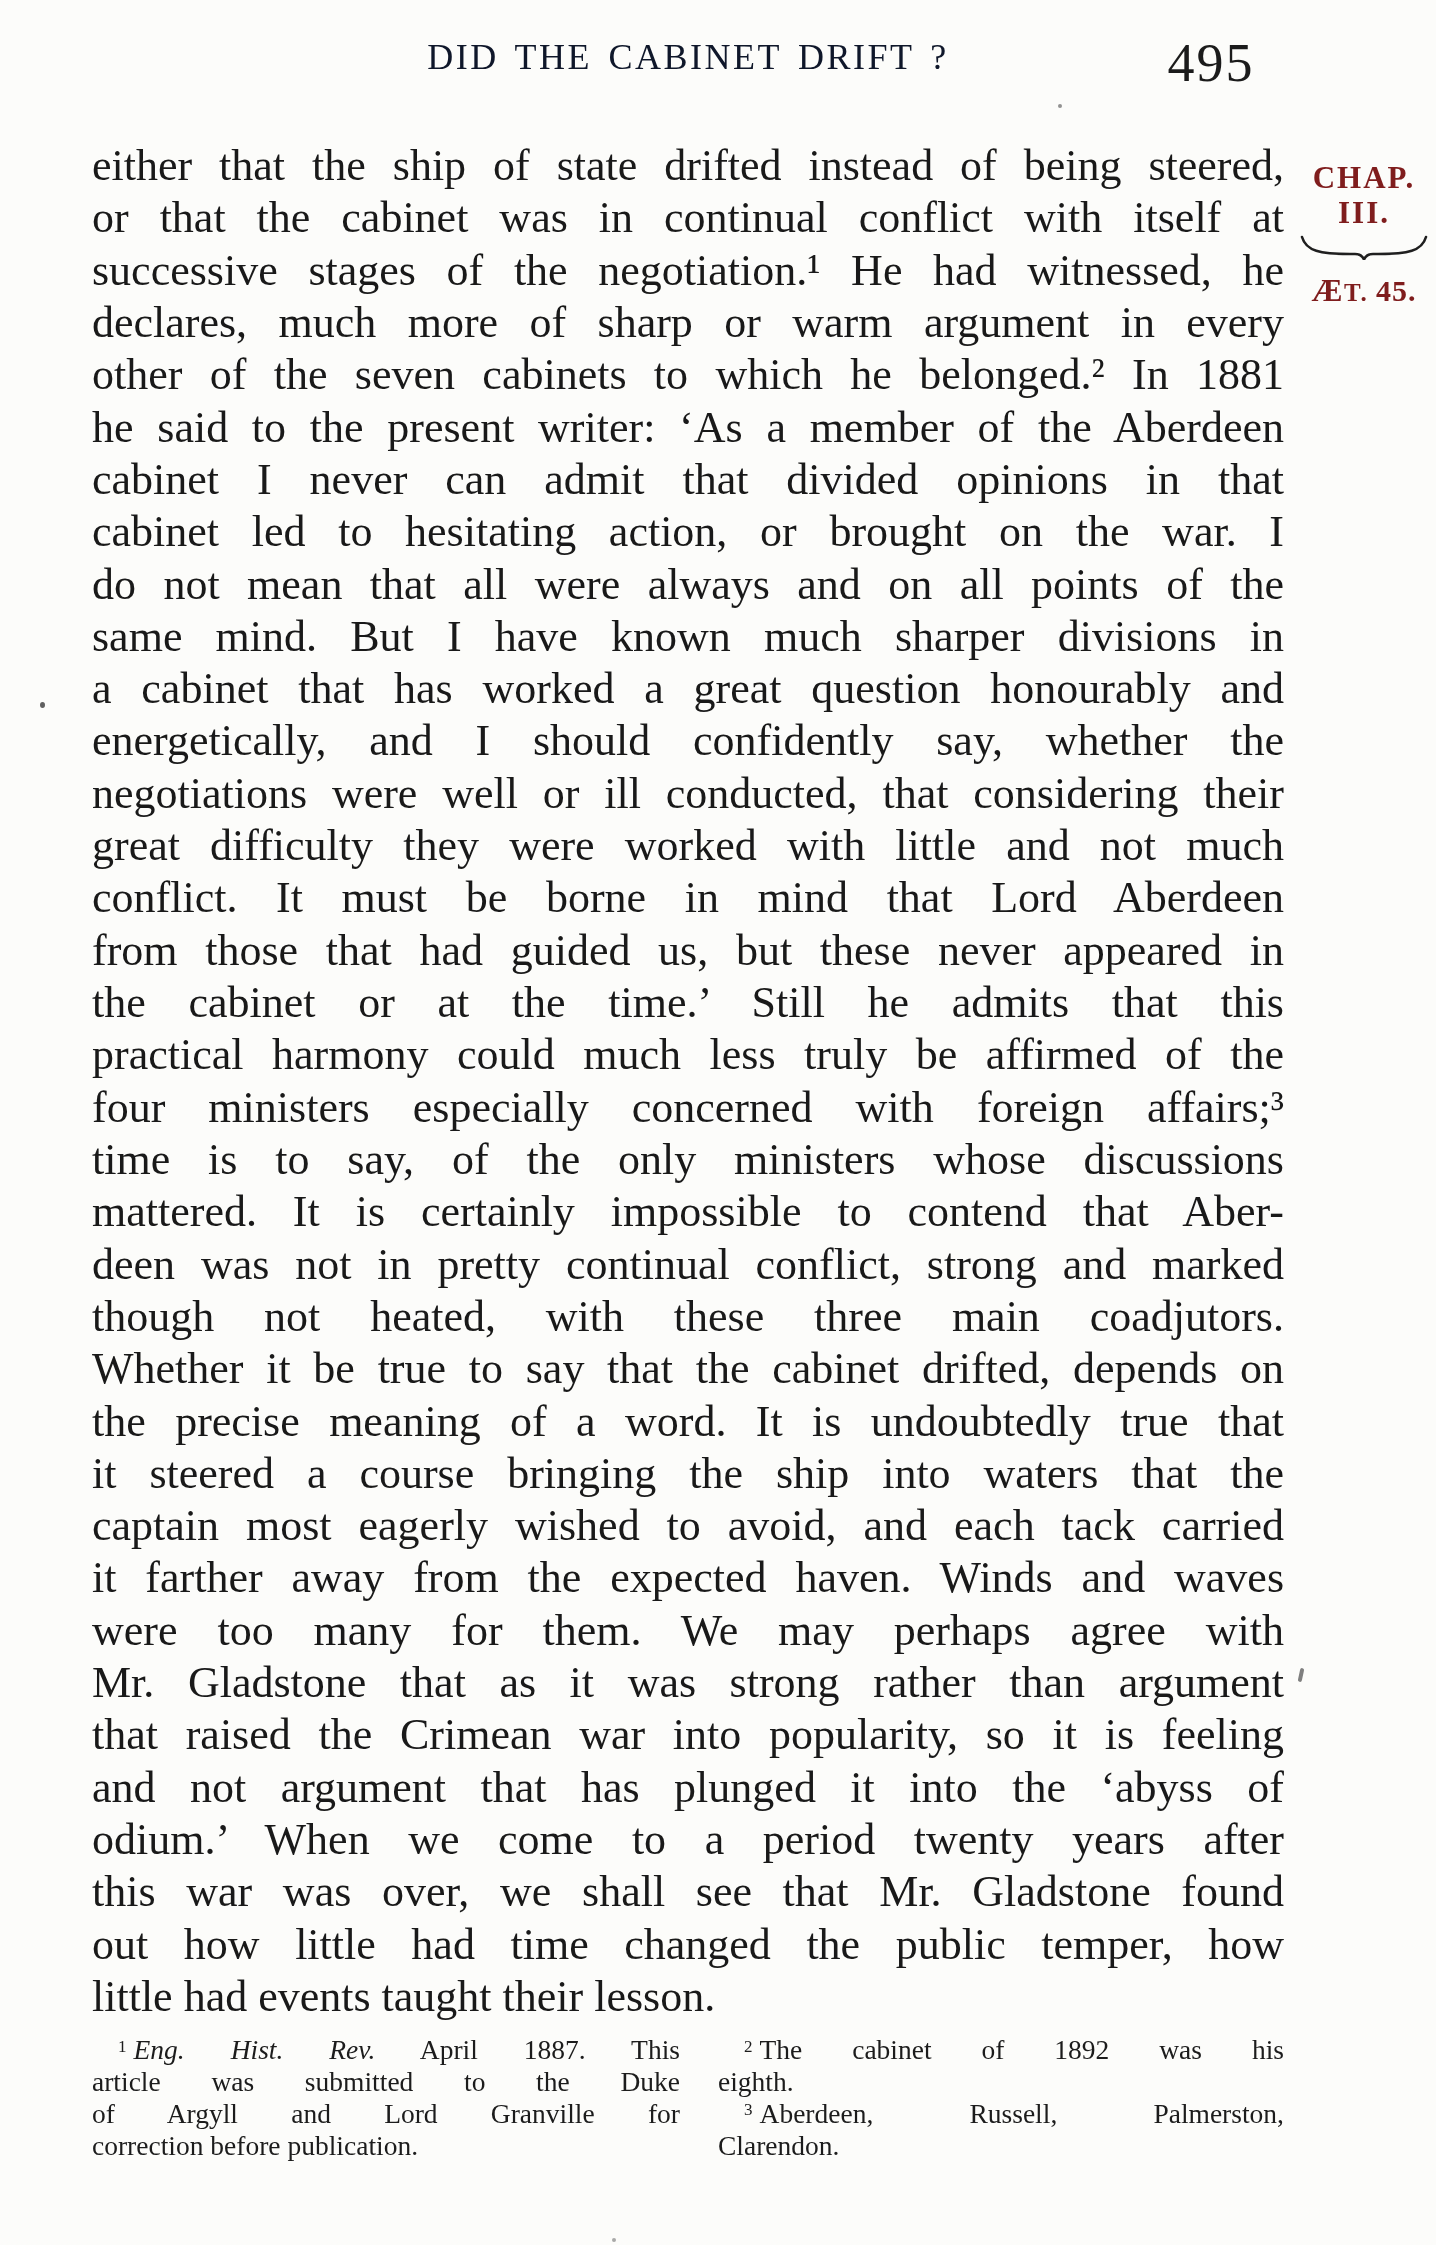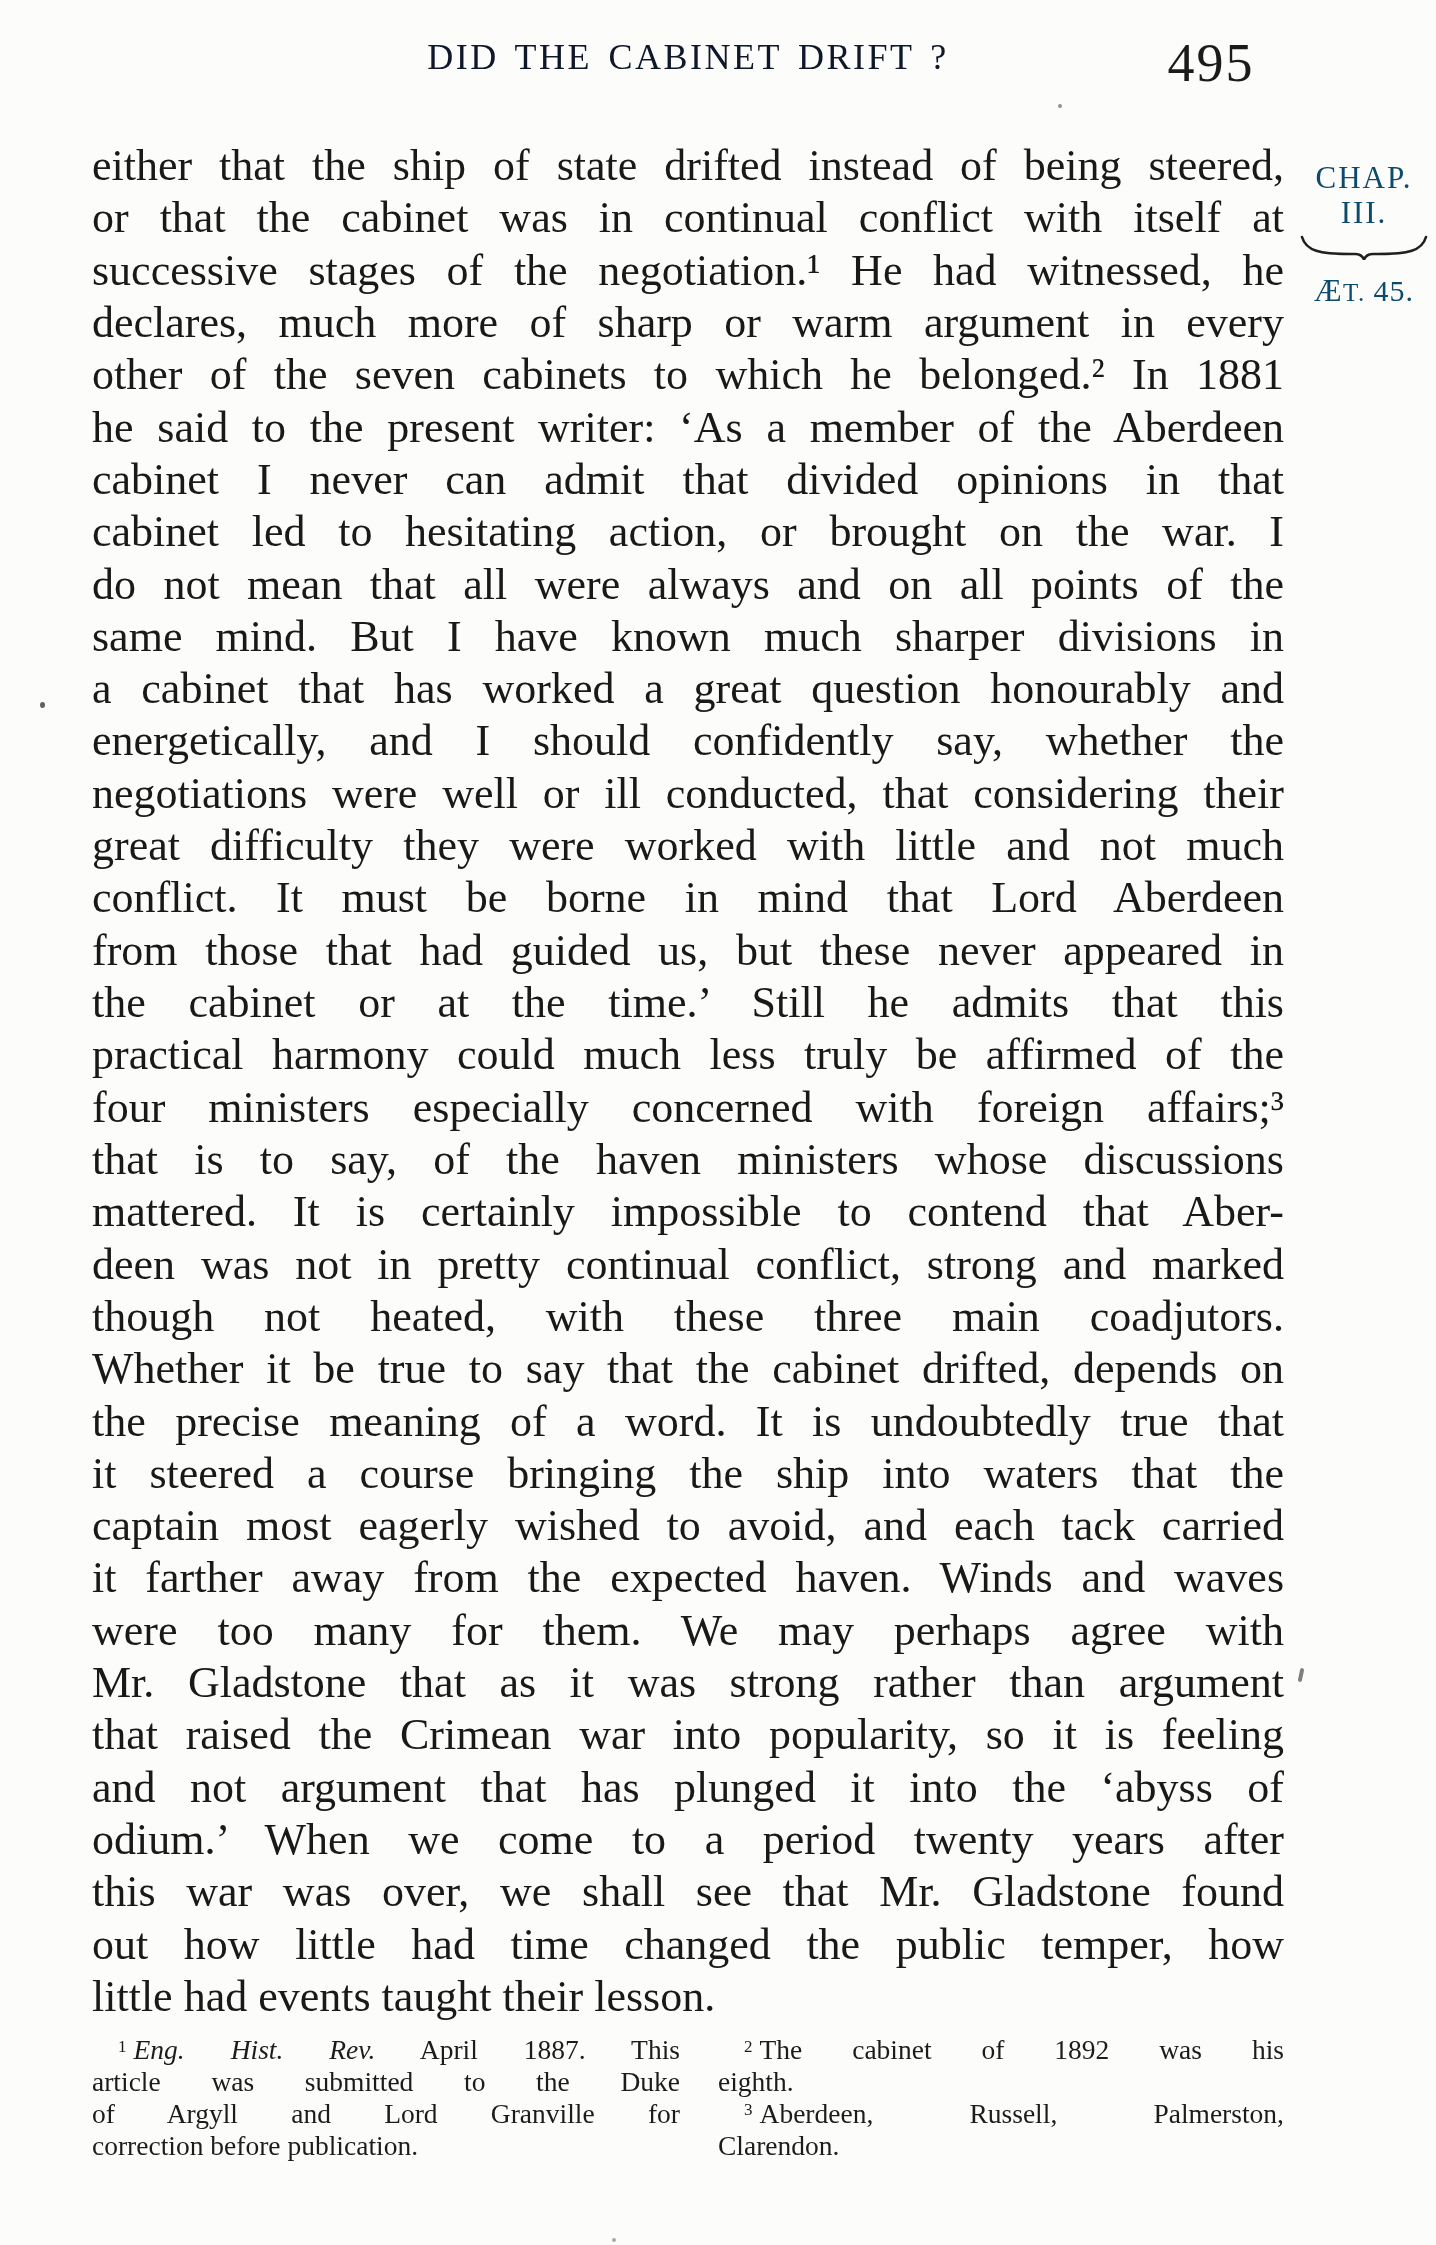--- a/index.html
+++ b/index.html
@@ -50,21 +50,21 @@
   .fn-first { text-indent:26px; }
   .fnmark {
     font-size:0.62em; vertical-align:0.45em; line-height:0;
     margin-right:7px; letter-spacing:0;
   }
   .fn-italic { font-style:italic; }
 
   
   .margin-note {
     position:absolute; left:1294px; top:160px; width:140px;
-    text-align:center; color:#0c4a6e;
+    text-align:center; color:#7f1d1d;font-weight:bold;
   }
   .chap-line1 { font-size:31px; letter-spacing:2px; line-height:36px; }
   .chap-line2 { font-size:31px; letter-spacing:2px; line-height:34px; }
   .brace-wrap { margin-top:4px; height:26px; }
   .aetat { margin-top:13px; font-size:25px; letter-spacing:1.5px; }
   .aetat::first-letter { font-size:31px; }
   .aetat .aet-value { font-size:30px; letter-spacing:1px; }
 
   
   .noise-dot1 {
@@ -139,21 +139,21 @@
 
 
         <div class="bline">from those that had guided us, but these never appeared in</div>
 
         <div class="bline">the cabinet or at the time.’ Still he admits that this</div>
 
         <div class="bline">practical harmony could much less truly be affirmed of the</div>
 
         <div class="bline">four ministers especially concerned with foreign affairs;³</div>
 
-        <div class="bline">that is to say, of the haven ministers whose discussions</div>
+        <div class="bline">time is to say, of the only ministers whose discussions</div>
 
         <div class="bline">mattered. It is certainly impossible to contend that Aber-</div>
 
         <div class="bline">deen was not in pretty continual conflict, strong and marked</div>
 
         <div class="bline">though not heated, with these three main coadjutors.</div>
 
         <div class="bline">Whether it be true to say that the cabinet drifted, depends on</div>
 
         <div class="bline">the precise meaning of a word. It is undoubtedly true that</div>

